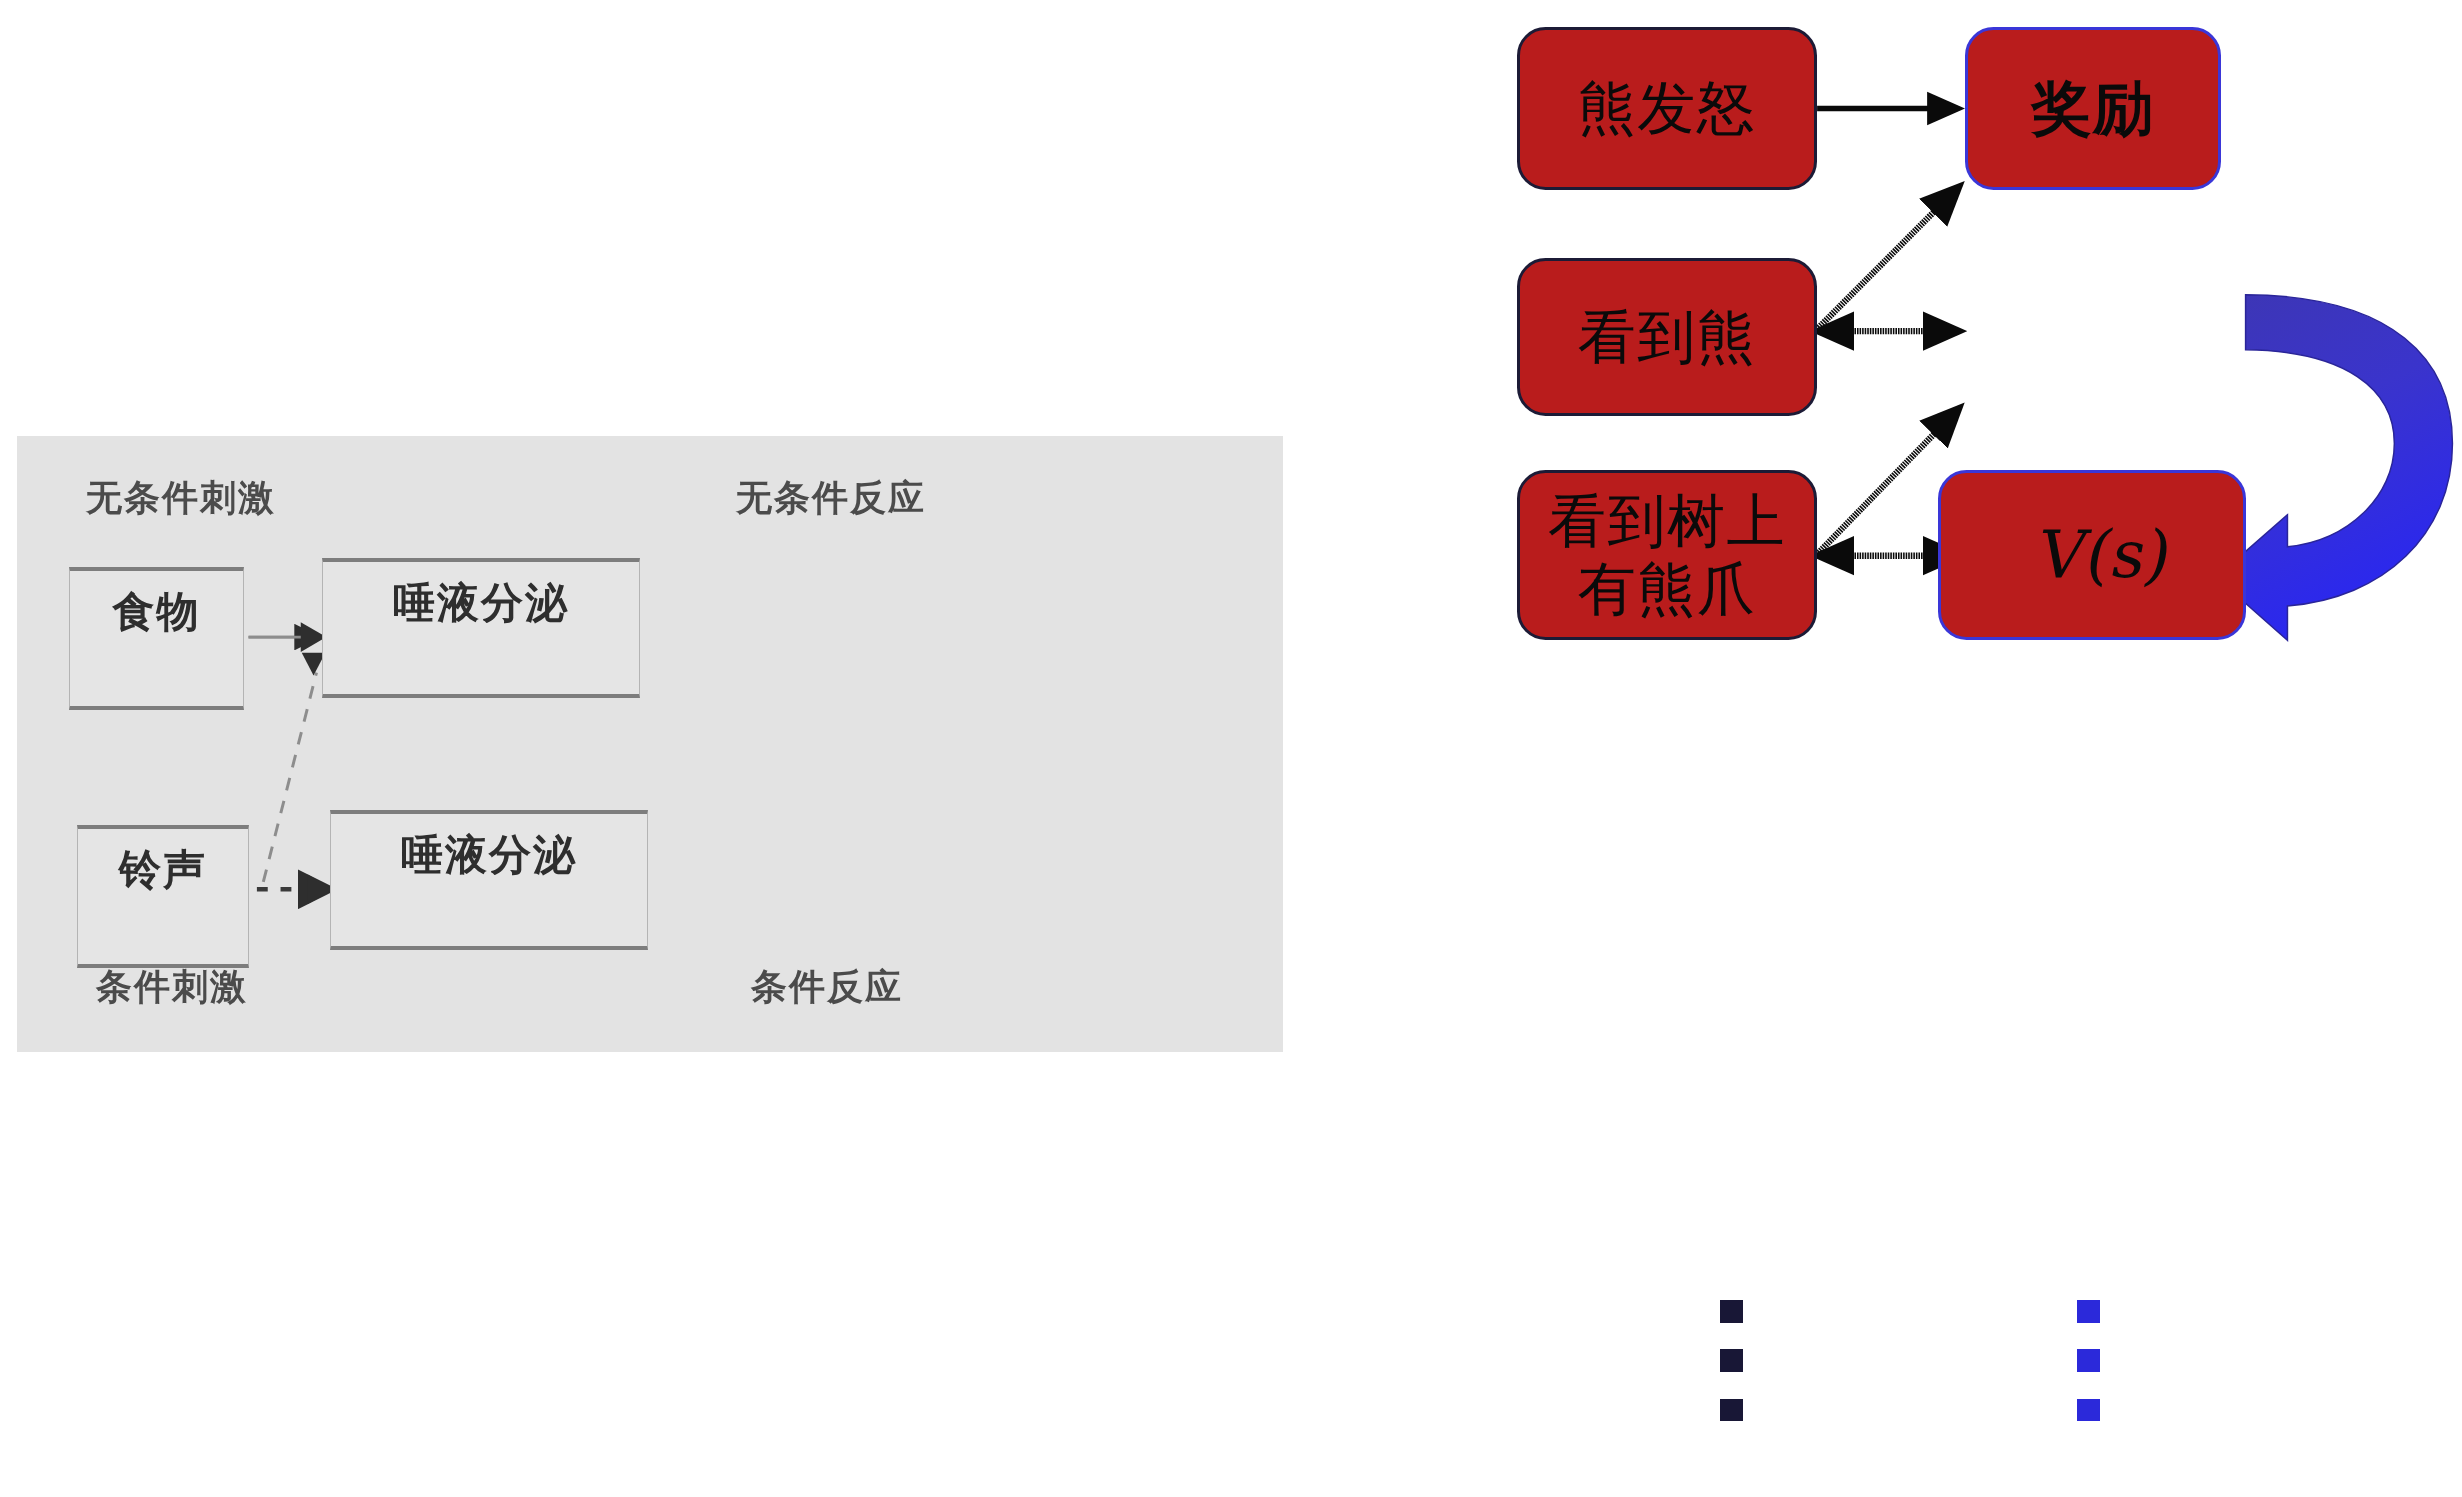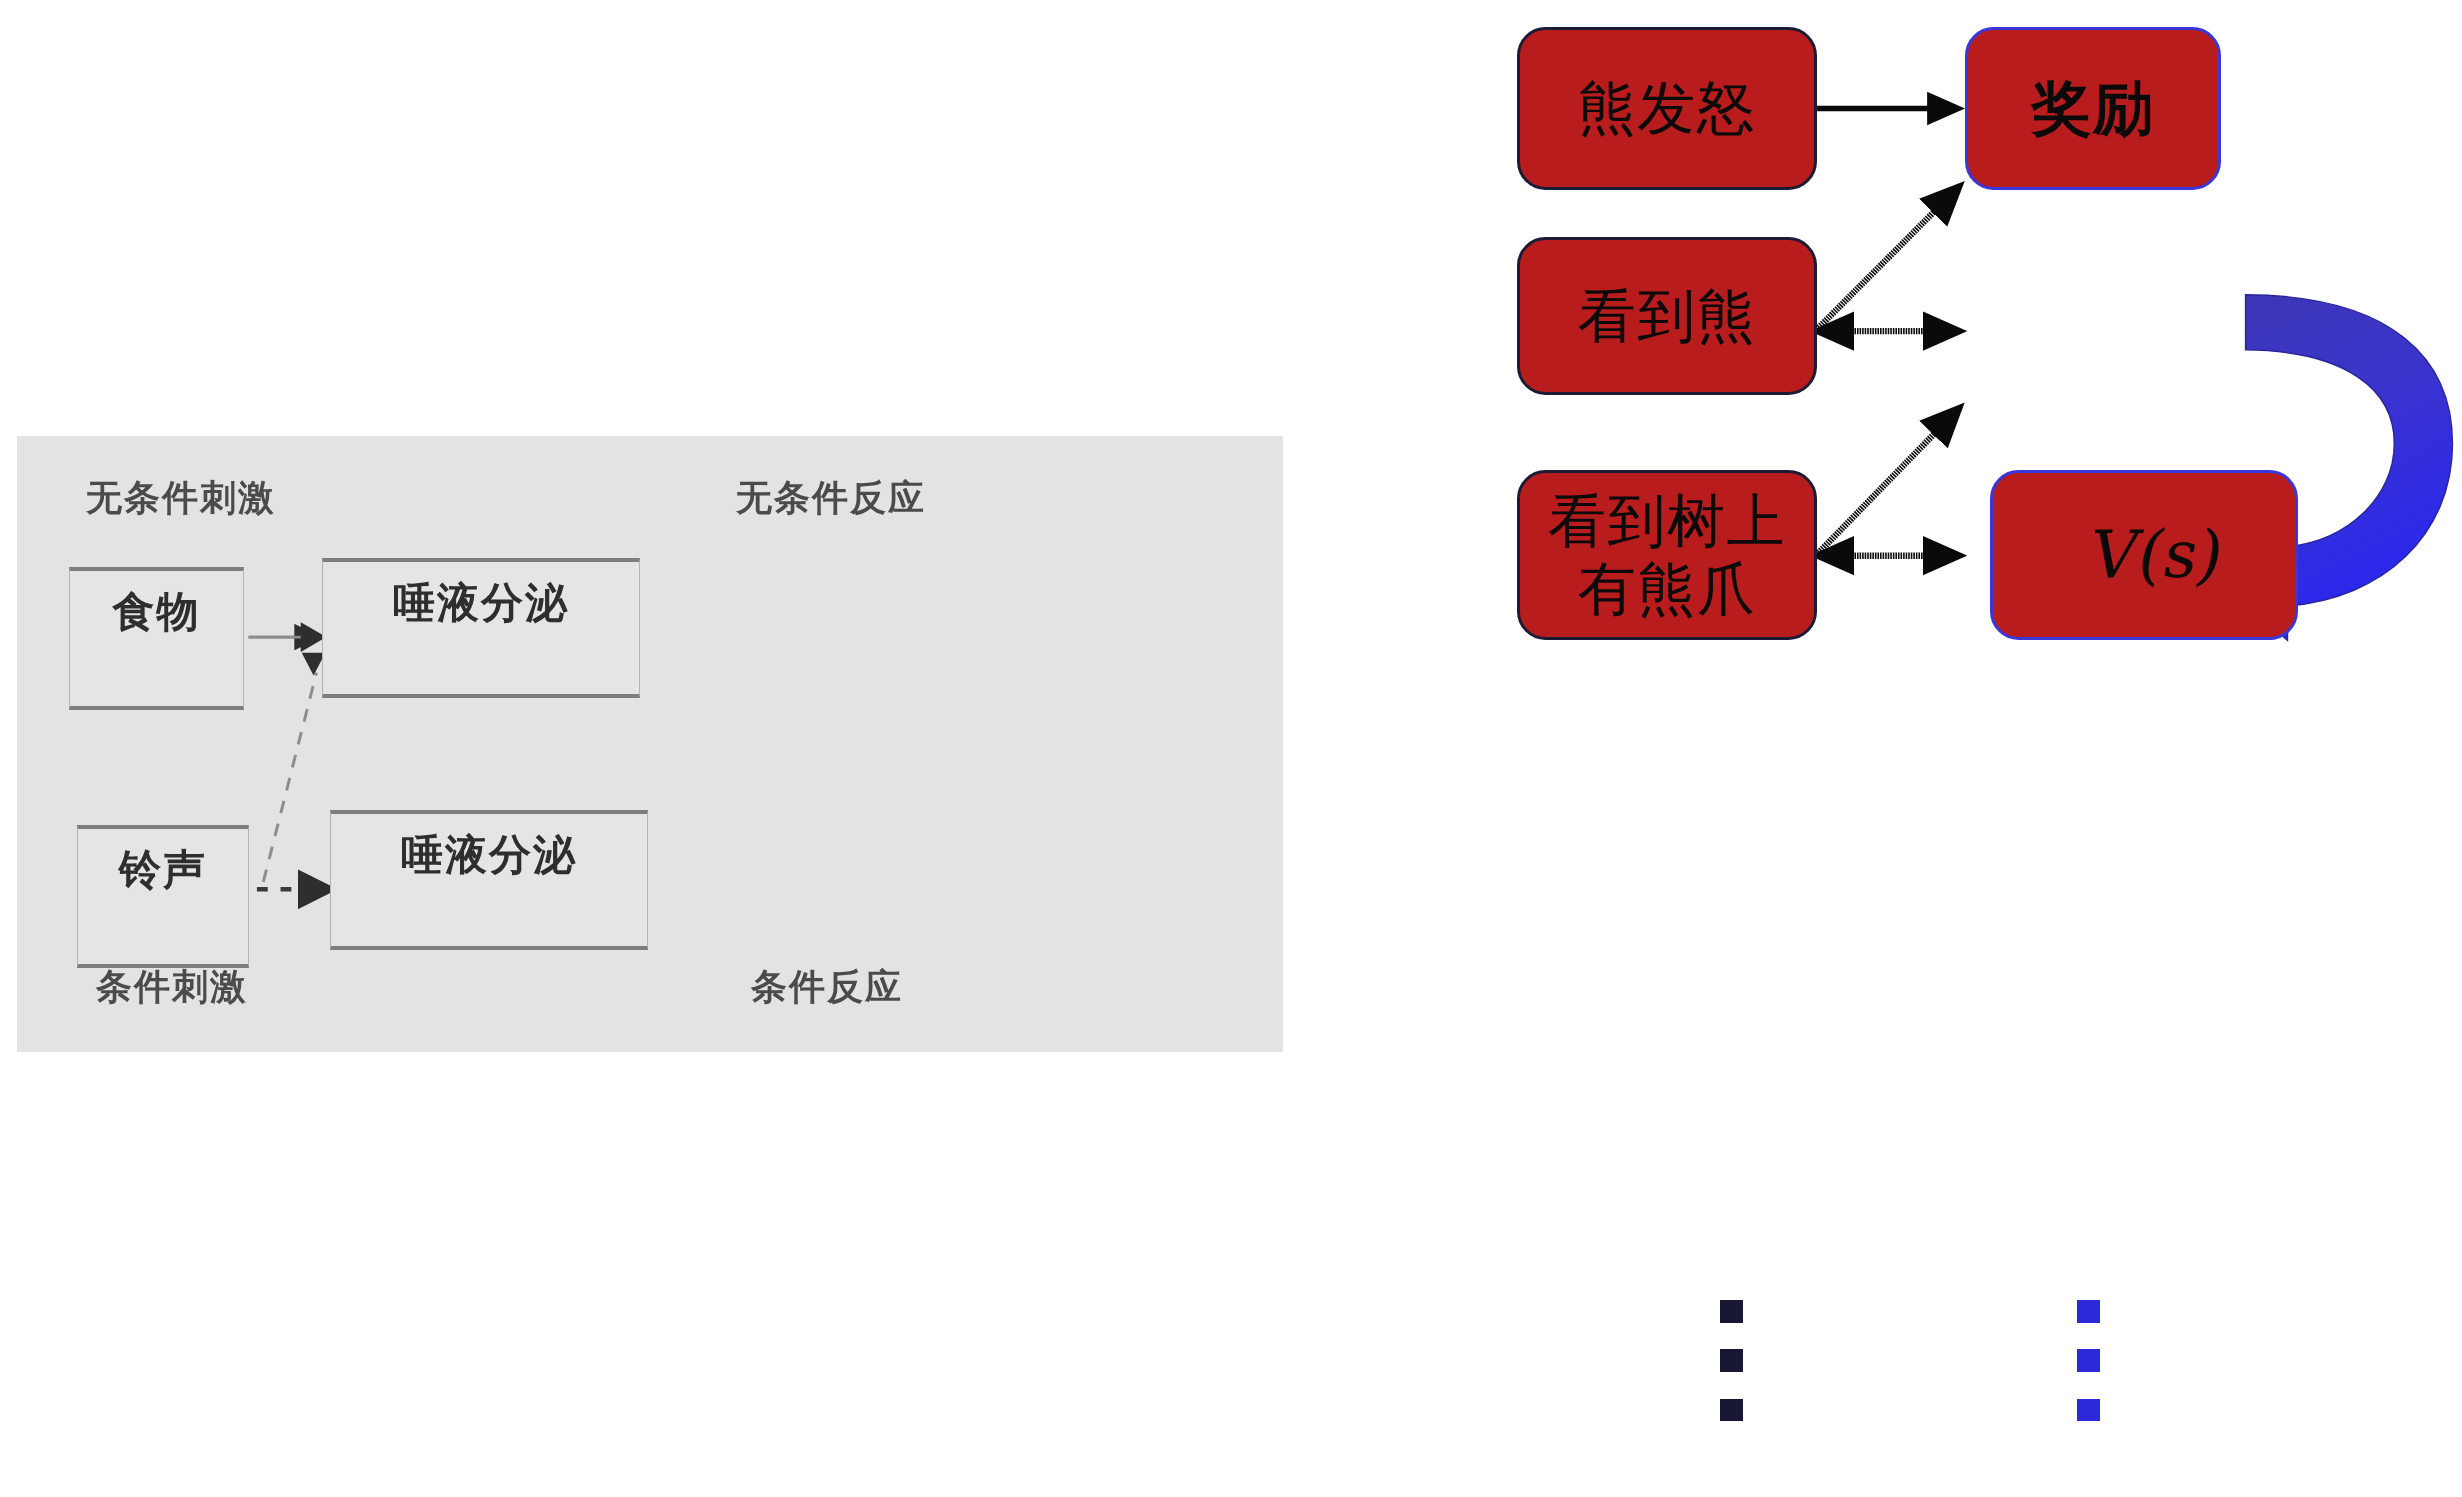--- a/index.html
+++ b/index.html
@@ -98,24 +98,24 @@
   }
   .td-label-math {
     font-family: "DejaVu Serif", "Liberation Serif", serif;
     font-style: italic;
     font-size: 65px;
     color: #0a0a0a;
   }
 
   #td-box-bear-angry { left: 89px; top: 27px;   width: 300px; height: 163px; }
   #td-box-reward     { left: 537px; top: 27px;  width: 256px; height: 163px; }
-  #td-box-see-bear   { left: 89px; top: 237px;  width: 300px; height: 158px; }
+  #td-box-see-bear   { left: 89px; top: 258px;  width: 300px; height: 158px; }
   #td-box-vsp        { left: 537px; top: 251px; width: 256px; height: 158px; }
   #td-box-claw       { left: 89px; top: 470px;  width: 300px; height: 170px; }
-  #td-box-vs         { left: 562px; top: 470px; width: 308px; height: 170px; padding-left: 26px; }
+  #td-box-vs         { left: 510px; top: 470px; width: 308px; height: 170px; padding-left: 26px; }
 
   #td-svg { position: absolute; left: 0; top: 0; width: 1878px; height: 1498px; }
 
   .dots-col { position: absolute; display: flex; flex-direction: column; }
   .dot { width: 22.7px; height: 22.7px; margin-bottom: 26.6px; }
   #dots-left  { left: 292px;  top: 1300px; }
   #dots-right { left: 649px; top: 1300px; }
   .dot.navy { background: #181736; }
   .dot.blue { background: #2b29da; }
 </style>

